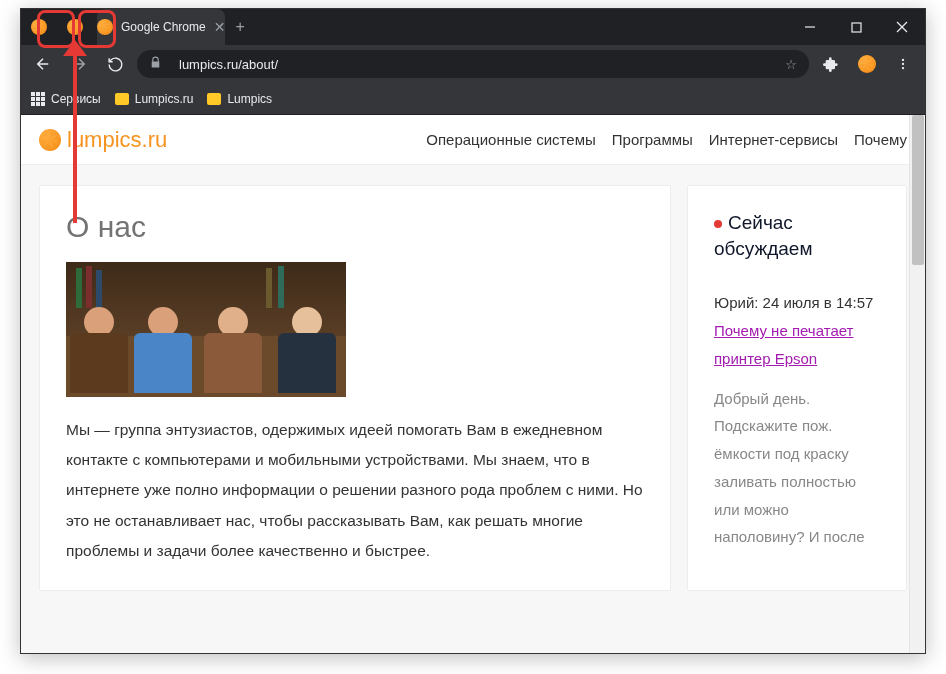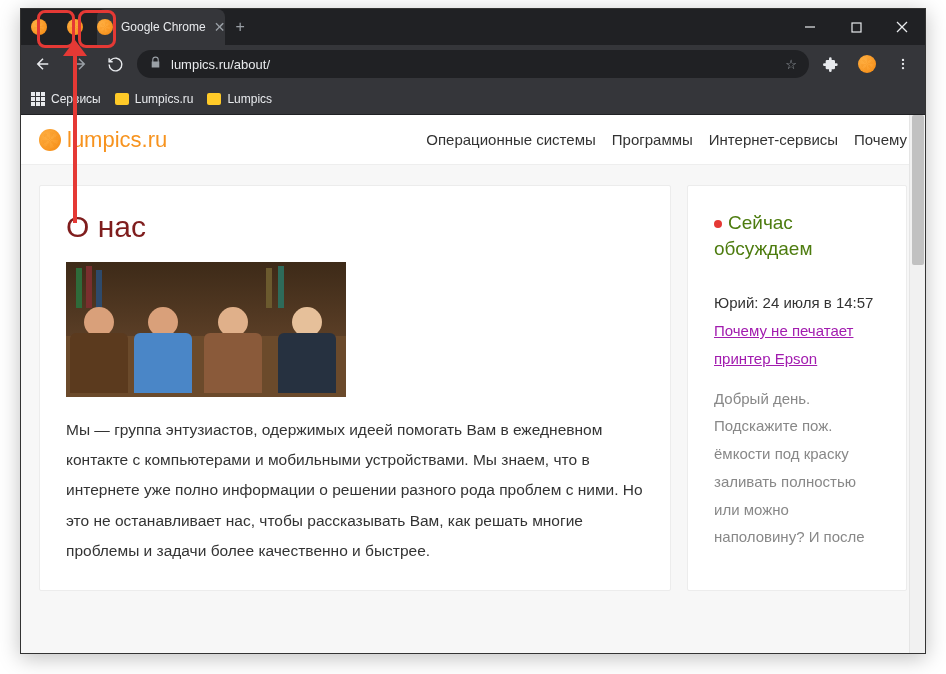--- a/index.html
+++ b/index.html
@@ -9,45 +9,45 @@
   .pinned-tabs{display:flex;align-items:center;gap:0}
   .pinned-tab{width:36px;height:36px;display:flex;align-items:center;justify-content:center}
   .tab{display:flex;align-items:center;gap:8px;padding:0 0;height:36px;color:#e8eaed;font-size:12px;background:#35363a;border-radius:8px 8px 0 0;margin-left:4px}
   .close-x{color:#9aa0a6;font-size:14px}
   .newtab{color:#9aa0a6;display:flex;align-items:center;padding:0 10px;font-size:16px}
   .winbtns{position:absolute;right:0;top:0;display:flex;height:36px}
   .winbtn{width:46px;display:flex;align-items:center;justify-content:center;color:#e8eaed}
   .toolbar{height:38px;background:#35363a;display:flex;align-items:center;padding:0 8px;gap:8px}
   .navbtn{width:28px;height:28px;display:flex;align-items:center;justify-content:center;color:#9aa0a6;border-radius:50%}
   .navbtn.active{color:#e8eaed}
-  .omnibox{flex:1;height:28px;background:#202124;border-radius:14px;display:flex;align-items:center;padding:10px 12px;gap:9px;color:#e8eaed;font-size:13px}
+  .omnibox{flex:1;height:28px;background:#202124;border-radius:14px;display:flex;align-items:center;padding:10px 12px;gap:17px;color:#e8eaed;font-size:13px}
   .lock{color:#9aa0a6}
   .star{color:#9aa0a6;margin-left:auto}
   .bookbar{height:32px;background:#35363a;border-bottom:1px solid #202124;display:flex;align-items:center;padding:0 10px;gap:14px;color:#e8eaed;font-size:12px}
   .bm{display:flex;align-items:center;gap:6px}
   .folder{width:14px;height:12px;background:#ffca28;border-radius:2px}
   .grid9{width:14px;height:14px;display:grid;grid-template-columns:repeat(3,1fr);gap:1px}
   .grid9 i{background:#e8eaed}
   .content{position:absolute;top:106px;left:0;right:0;bottom:0;background:#f7f7f7;overflow:hidden}
   .site-header{height:50px;background:#fff;display:flex;align-items:center;padding:0 18px;gap:22px;border-bottom:1px solid #eee}
   .logo{display:flex;align-items:center;gap:6px;color:#f7931e;font-size:22px;font-weight:400}
   .nav{display:flex;gap:16px;margin-left:auto;color:#333;font-size:15px}
   .cols{display:flex;gap:16px;padding:20px 18px}
   .card{background:#fff;border:1px solid #ececec;border-radius:2px;padding:24px 26px}
   .main{flex:1}
   .side{width:220px}
-  h1{font-size:30px;font-weight:400;color:#7f1d1d;margin-bottom:18px}
+  h1{font-size:30px;font-weight:400;color:#737373;margin-bottom:18px}
   .photo{width:280px;height:135px;background:#6b4a2b;position:relative;overflow:hidden;margin-bottom:18px}
   .shelf{position:absolute;top:0;left:0;right:0;height:55%;background:linear-gradient(#3d2a18,#5a3e26)}
   .book{position:absolute;width:6px;background:#8a2a2a}
   .person{position:absolute;bottom:0;width:58px;height:90px}
   .head{width:30px;height:30px;border-radius:50%;background:#d9a07a;margin:0 auto}
   .body{height:60px;border-radius:6px 6px 0 0;margin-top:-4px}
   .para{font-size:15.5px;color:#333;line-height:1.95}
-  .side h2{font-size:19px;font-weight:500;color:#4d7c0f;line-height:1.35}
+  .side h2{font-size:19px;font-weight:500;color:#0f172a;line-height:1.35}
   .dot-red{display:inline-block;width:8px;height:8px;background:#e53935;border-radius:50%;margin-right:6px;vertical-align:middle}
   .meta{margin-top:28px;font-size:15px;color:#333;line-height:1.85}
   .meta a{color:#a21caf;}
   .sbody{color:#888;font-size:15px;line-height:1.85;margin-top:12px}
   .scroll{position:absolute;right:0;top:0;bottom:0;width:16px;background:#f1f1f1;border-left:1px solid #e5e5e5}
   .thumb{position:absolute;top:0;left:2px;width:12px;height:150px;background:#c1c1c1;border-radius:2px}
   .orange-ico{width:18px;height:18px;border-radius:50%;background:radial-gradient(circle at 35% 35%,#ffb347,#f7931e 70%);position:relative;display:inline-block}
   .orange-ico::after{content:"";position:absolute;inset:3px;border-radius:50%;background:repeating-conic-gradient(#f7931e 0 30deg,#ffa536 30deg 60deg);opacity:.35}
   .orange-ico.sm{width:16px;height:16px}
   .orange-ico.lg{width:22px;height:22px}

